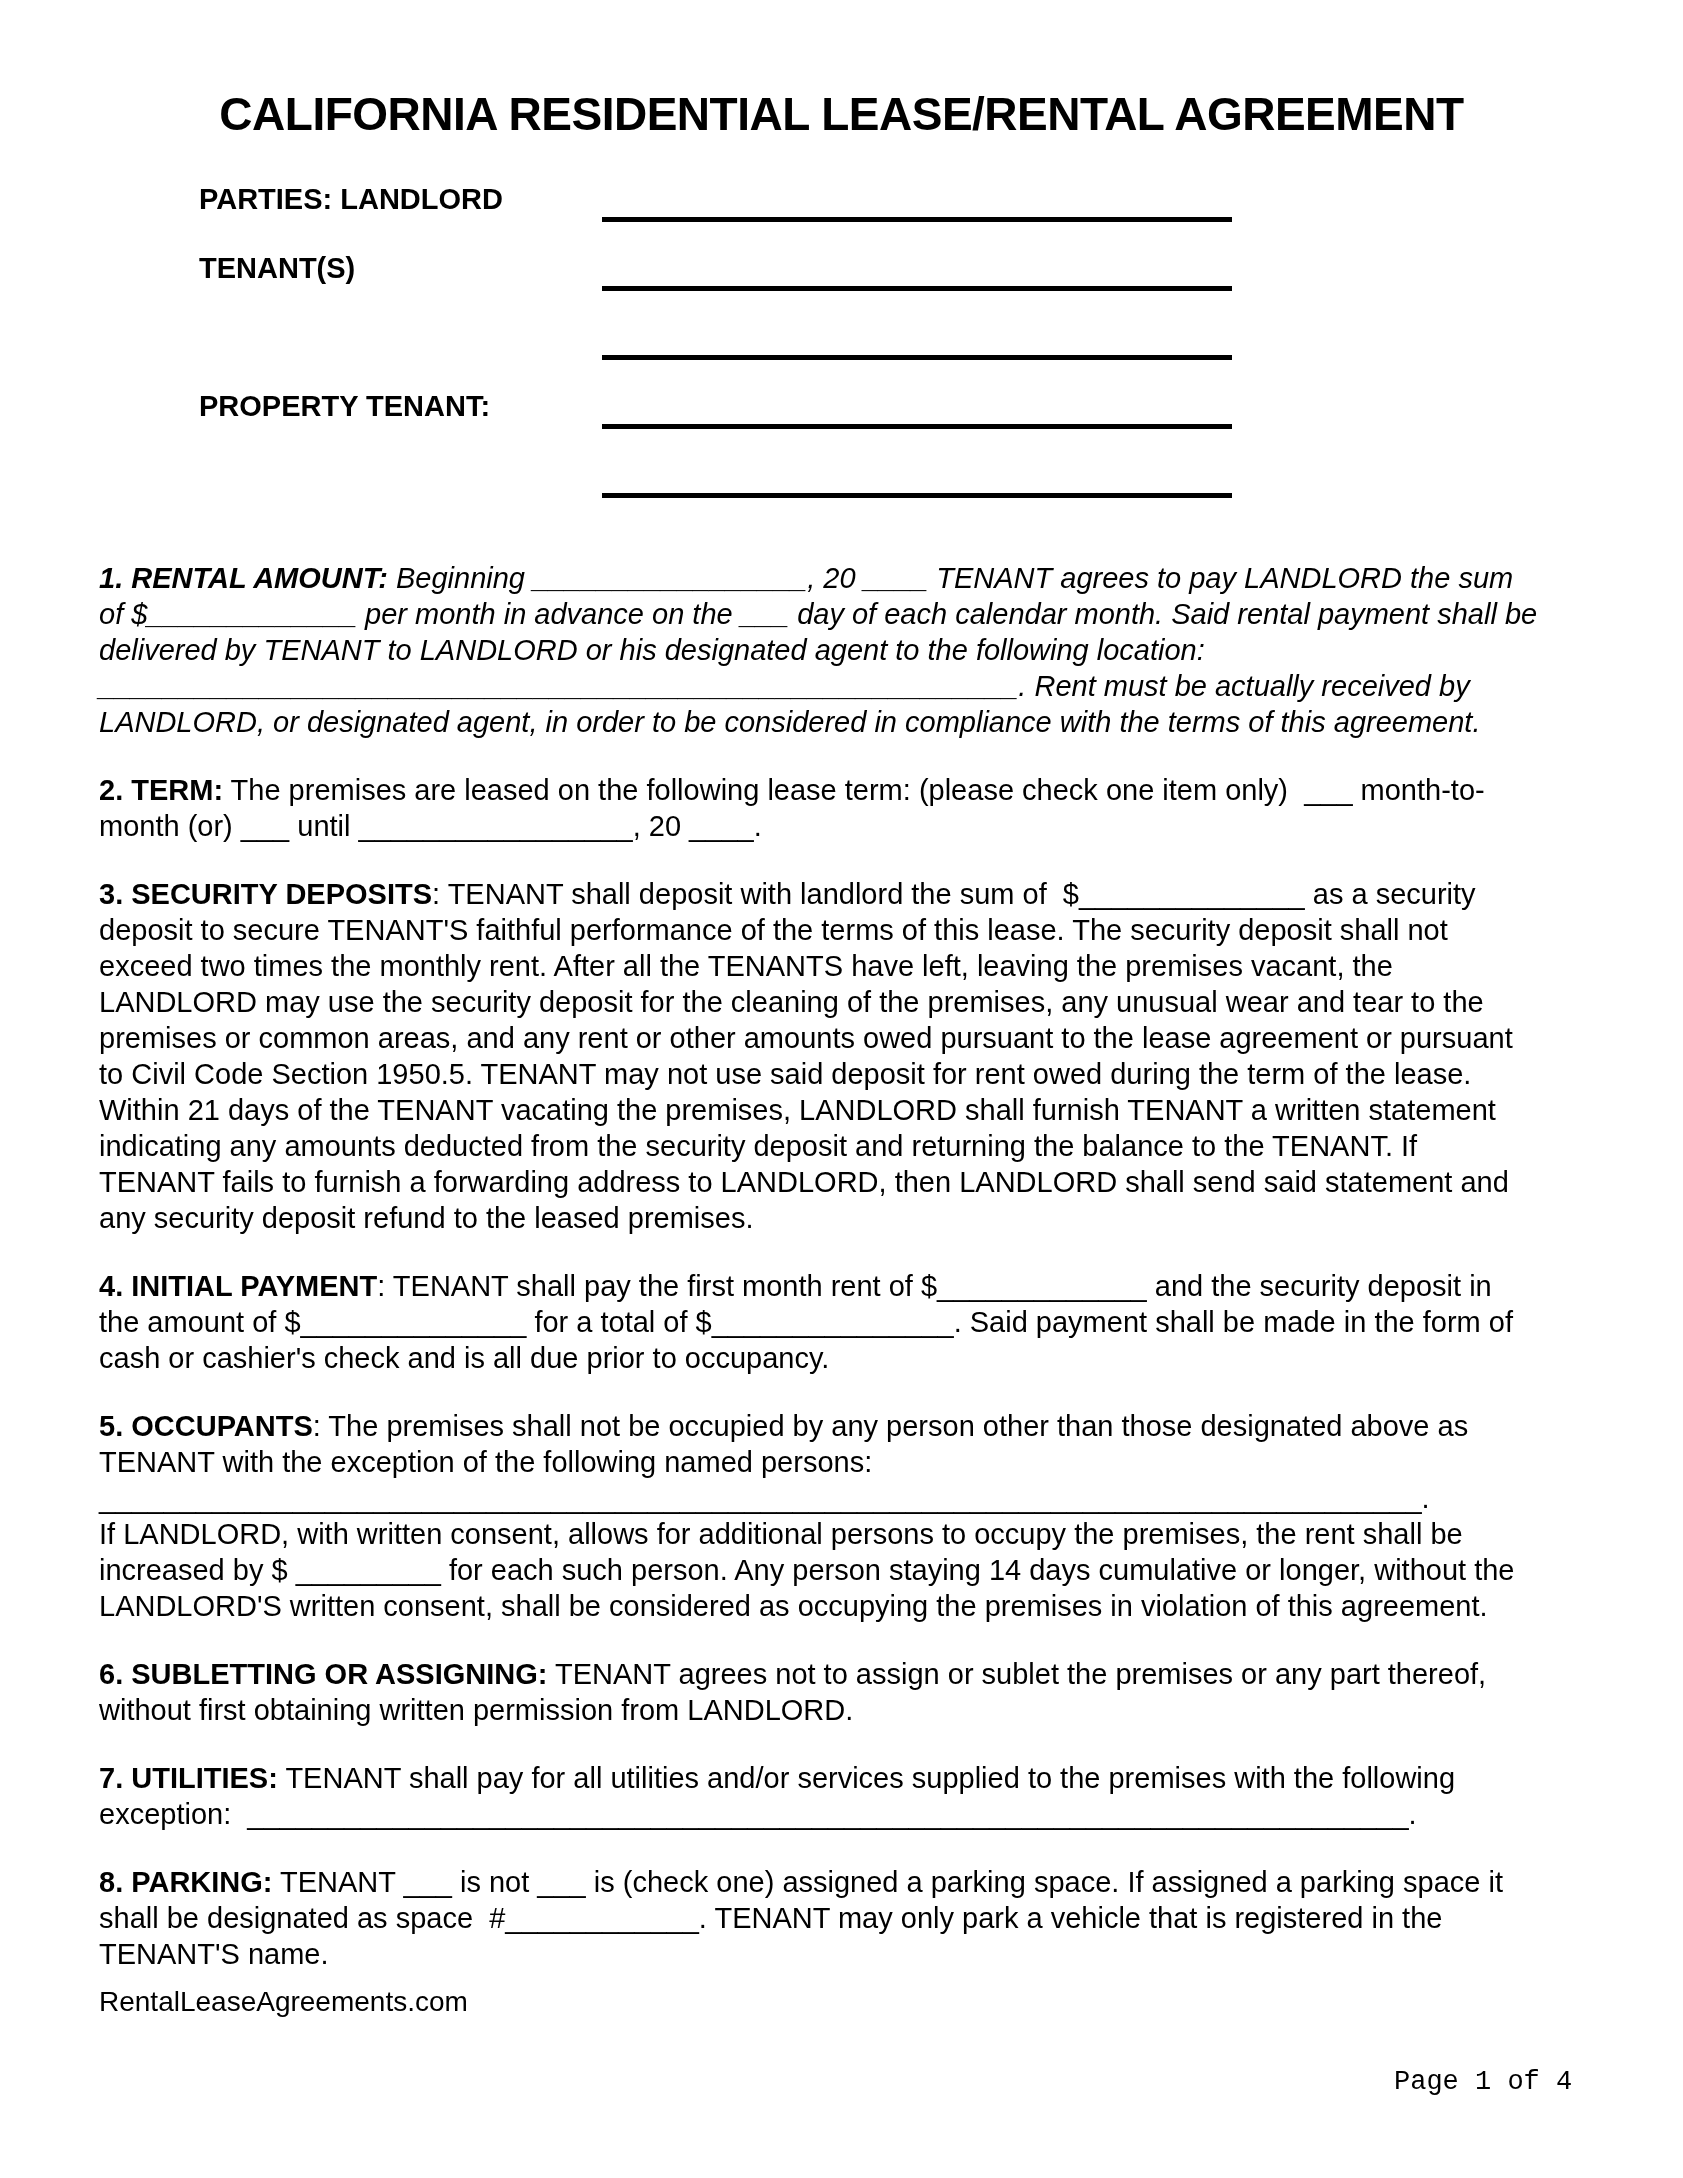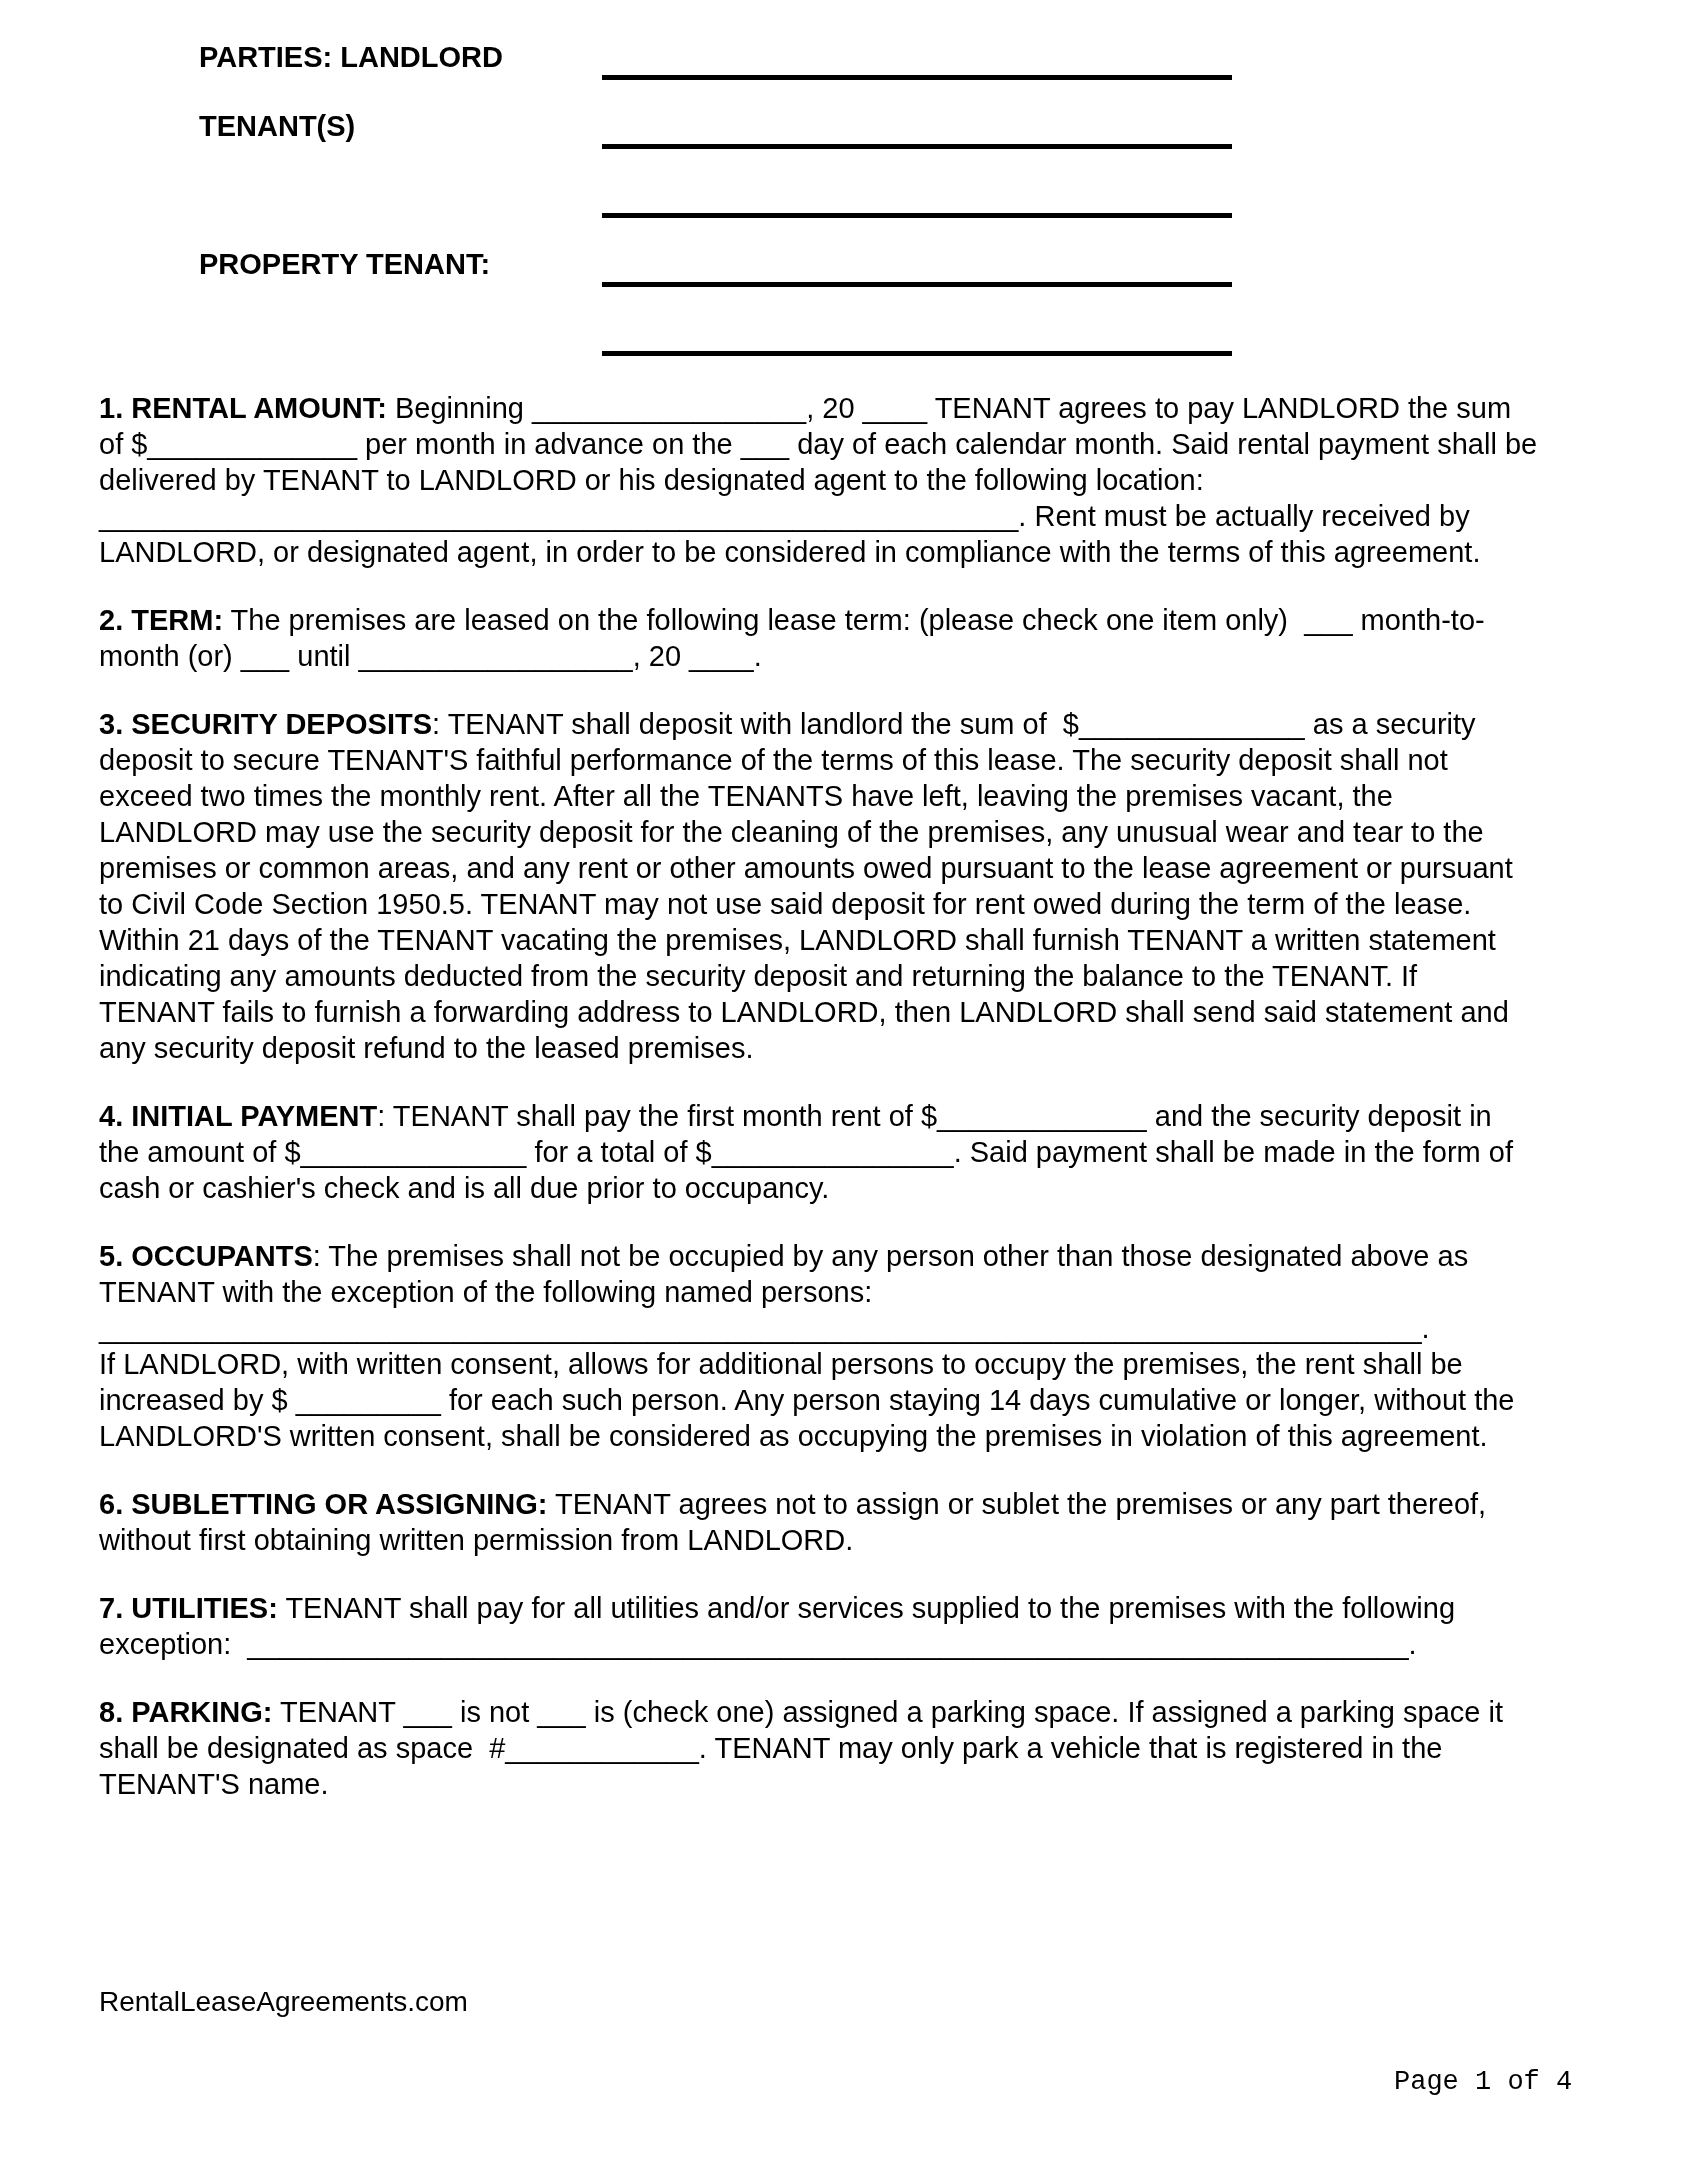--- a/index.html
+++ b/index.html
@@ -39,21 +39,21 @@
     height: 0;
     border-bottom: 5px solid #000000;
   }
   .sections { padding: 0 59px 0 99px; }
   .sec {
     margin: 32px 0 0 0;
     font-size: 29px;
     line-height: 36px;
     white-space: pre;
   }
-  .sec.first { margin-top: 32px; }
+  .sec.first { margin-top: 60px; font-style: italic; }
   .sec b { font-weight: bold; }
   .footer-site {
     position: absolute;
     left: 99px;
     top: 1986px;
     font-size: 28px;
     white-space: pre;
   }
   .footer-page {
     position: absolute;
@@ -62,20 +62,21 @@
     font-size: 27px;
     white-space: pre;
     font-family: Liberation Mono, monospace;
   }
 </style>
 </head>
 <body>
 
 <div class="page">
 
+  <h1 class="doc-title">CALIFORNIA RESIDENTIAL LEASE/RENTAL AGREEMENT</h1>
 
   <div class="parties">
     <div class="prow">
         <span class="plabel">PARTIES: LANDLORD</span>
         <span class="pline"></span>
       </div>
     <div class="prow">
         <span class="plabel">TENANT(S)</span>
         <span class="pline"></span>
       </div>

